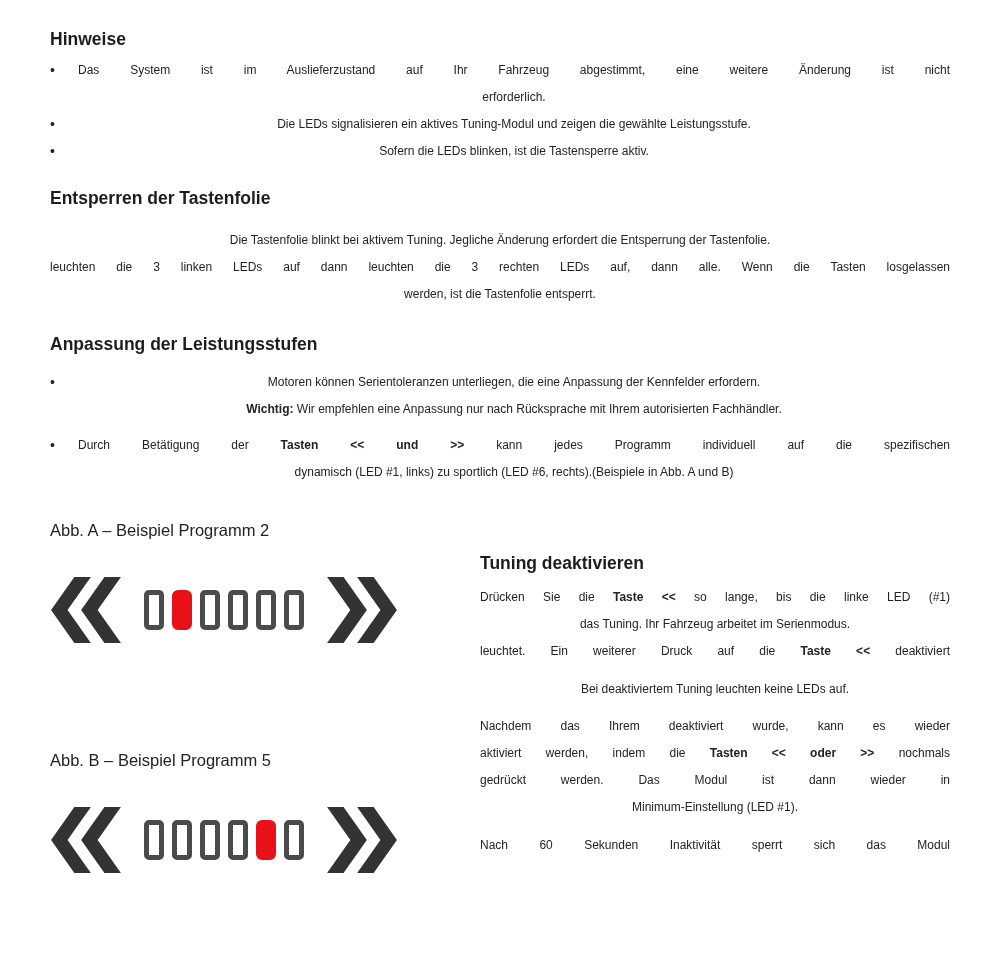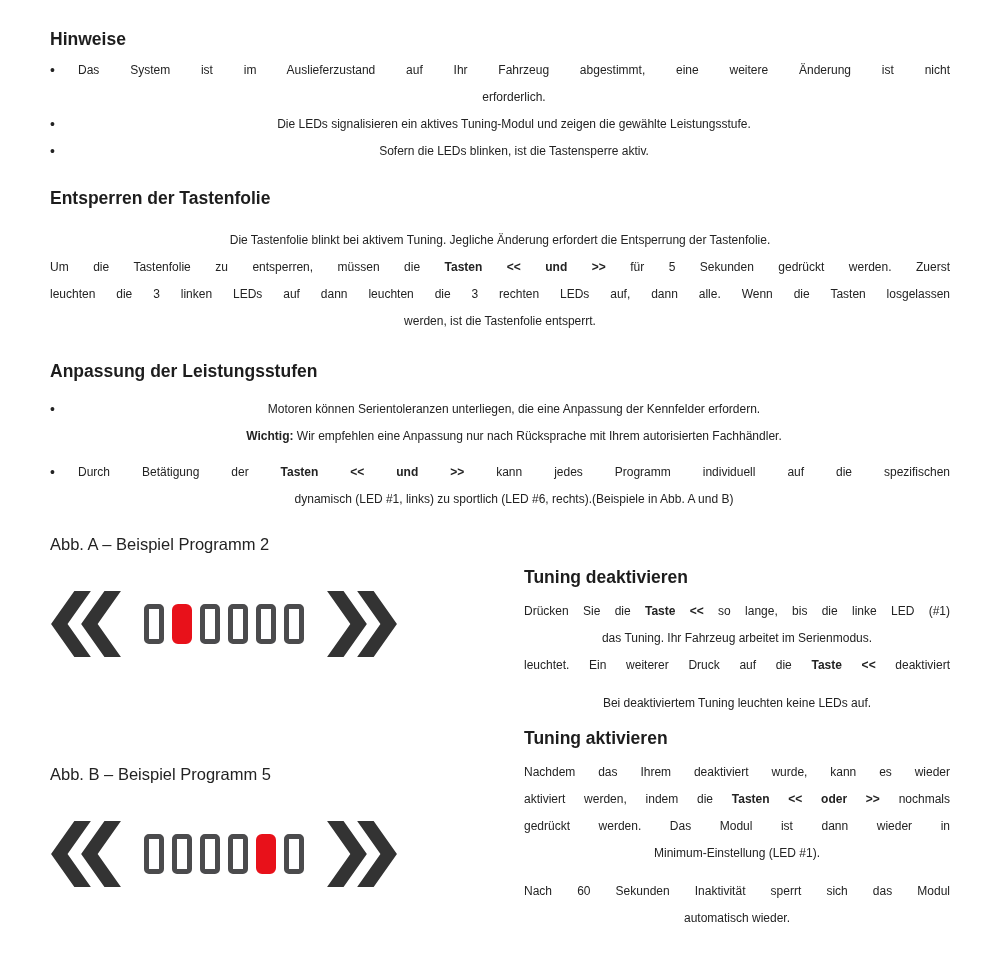--- a/index.html
+++ b/index.html
@@ -22,21 +22,21 @@
   .dot{flex:0 0 28px;color:#232323;font-size:14px;}
   .btext{flex:1;min-width:0;}
   
   #sec-hinweise .sec-heading{margin-bottom:7px;}
   #sec-entsperren{margin-top:22px;}
   #sec-entsperren .paras{margin-top:18px;}
   #sec-anpassung{margin-top:25px;}
   #sec-anpassung .bullets{margin-top:14px;}
   #sec-anpassung .bullet + .bullet{margin-top:9px;}
   
-  .twocol{display:flex;margin-top:20px;gap:44px;}
+  .twocol{display:flex;margin-top:33px;}
   .leftcol{flex:0 0 430px;}
   .rightcol{flex:1;padding-top:33px;}
   .caption{font-size:16.5px;line-height:22px;}
   .caption.b-cap{margin-top:100px;}
   .led-graphic{display:flex;align-items:center;margin-top:30px;height:78px;}
   .led-strip{display:flex;gap:8px;margin:0 22px;}
   .led{
     width:20px;height:40px;box-sizing:border-box;
     border:5px solid #4b4b4d;border-radius:5px;background:#ffffff;
   }
@@ -83,21 +83,20 @@
     </div>
   </div>
 
   <div id="sec-entsperren">
     <div class="sec-heading">Entsperren der Tastenfolie</div>
     <div class="paras">
         <div class="para">
           <div class="line"><span>Die Tastenfolie blinkt bei aktivem Tuning. Jegliche Änderung erfordert die Entsperrung der Tastenfolie.</span></div>
         </div>
         <div class="para">
-          <div class="line stretch"><span>Um die Tastenfolie zu entsperren, müssen die </span><span class="b">Tasten &lt;&lt; und &gt;&gt;</span><span> für 5 Sekunden gedrückt werden. Zuerst</span></div>
           <div class="line stretch"><span>leuchten die 3 linken LEDs auf dann leuchten die 3 rechten LEDs auf, dann alle. Wenn die Tasten losgelassen</span></div>
           <div class="line"><span>werden, ist die Tastenfolie entsperrt.</span></div>
         </div>
       </div>
   </div>
 
   <div id="sec-anpassung">
     <div class="sec-heading">Anpassung der Leistungsstufen</div>
     <div class="bullets">
       <div class="bullet">
@@ -172,29 +171,27 @@
       <div class="paras">
           <div class="para">
             <div class="line stretch"><span>Drücken Sie die </span><span class="b">Taste &lt;&lt;</span><span> so lange, bis die linke LED (#1)</span></div>
             <div class="line"><span>das Tuning. Ihr Fahrzeug arbeitet im Serienmodus.</span></div>
             <div class="line stretch"><span>leuchtet. Ein weiterer Druck auf die </span><span class="b">Taste &lt;&lt;</span><span> deaktiviert</span></div>
           </div>
           <div class="para gap">
             <div class="line"><span>Bei deaktiviertem Tuning leuchten keine LEDs auf.</span></div>
           </div>
         </div>
-      <div class="sec-heading second">Tuning aktivieren</div>
       <div class="paras">
           <div class="para">
             <div class="line stretch"><span>Nachdem das Ihrem deaktiviert wurde, kann es wieder</span></div>
             <div class="line stretch"><span>aktiviert werden, indem die </span><span class="b">Tasten &lt;&lt; oder &gt;&gt;</span><span> nochmals</span></div>
             <div class="line stretch"><span>gedrückt werden. Das Modul ist dann wieder in</span></div>
             <div class="line"><span>Minimum-Einstellung (LED #1).</span></div>
           </div>
           <div class="para gap">
             <div class="line stretch"><span>Nach 60 Sekunden Inaktivität sperrt sich das Modul</span></div>
-            <div class="line"><span>automatisch wieder.</span></div>
           </div>
         </div>
     </div>
 
   </div>
 </div>
 
 </body></html>

